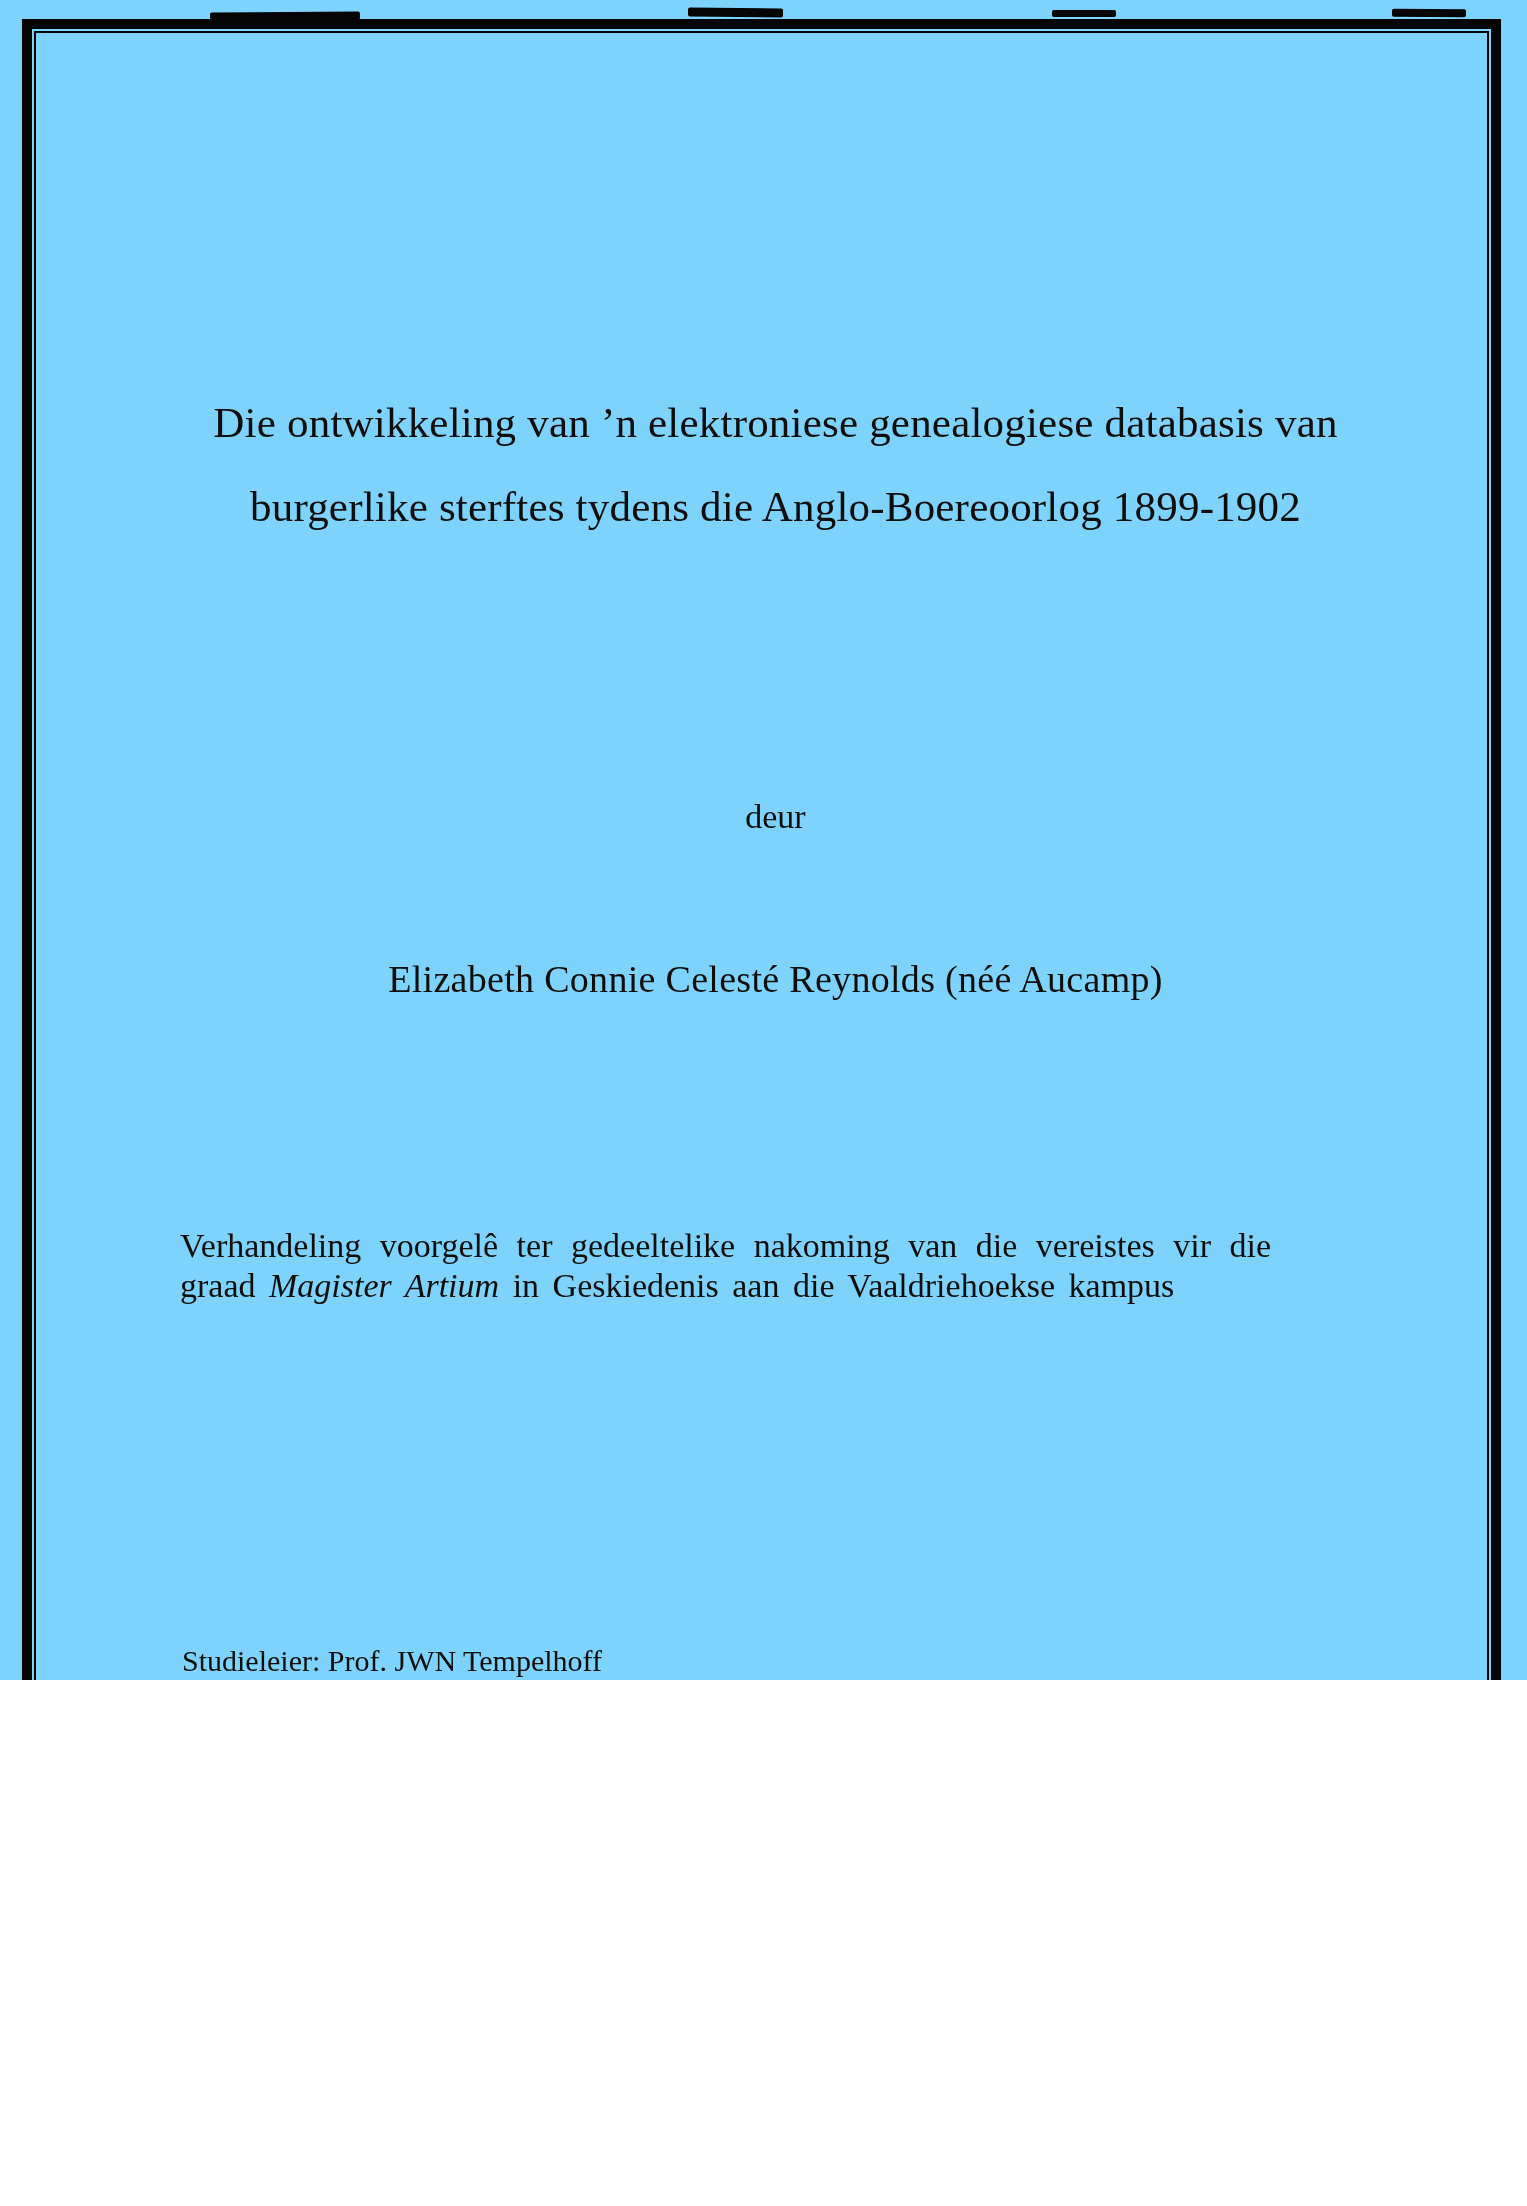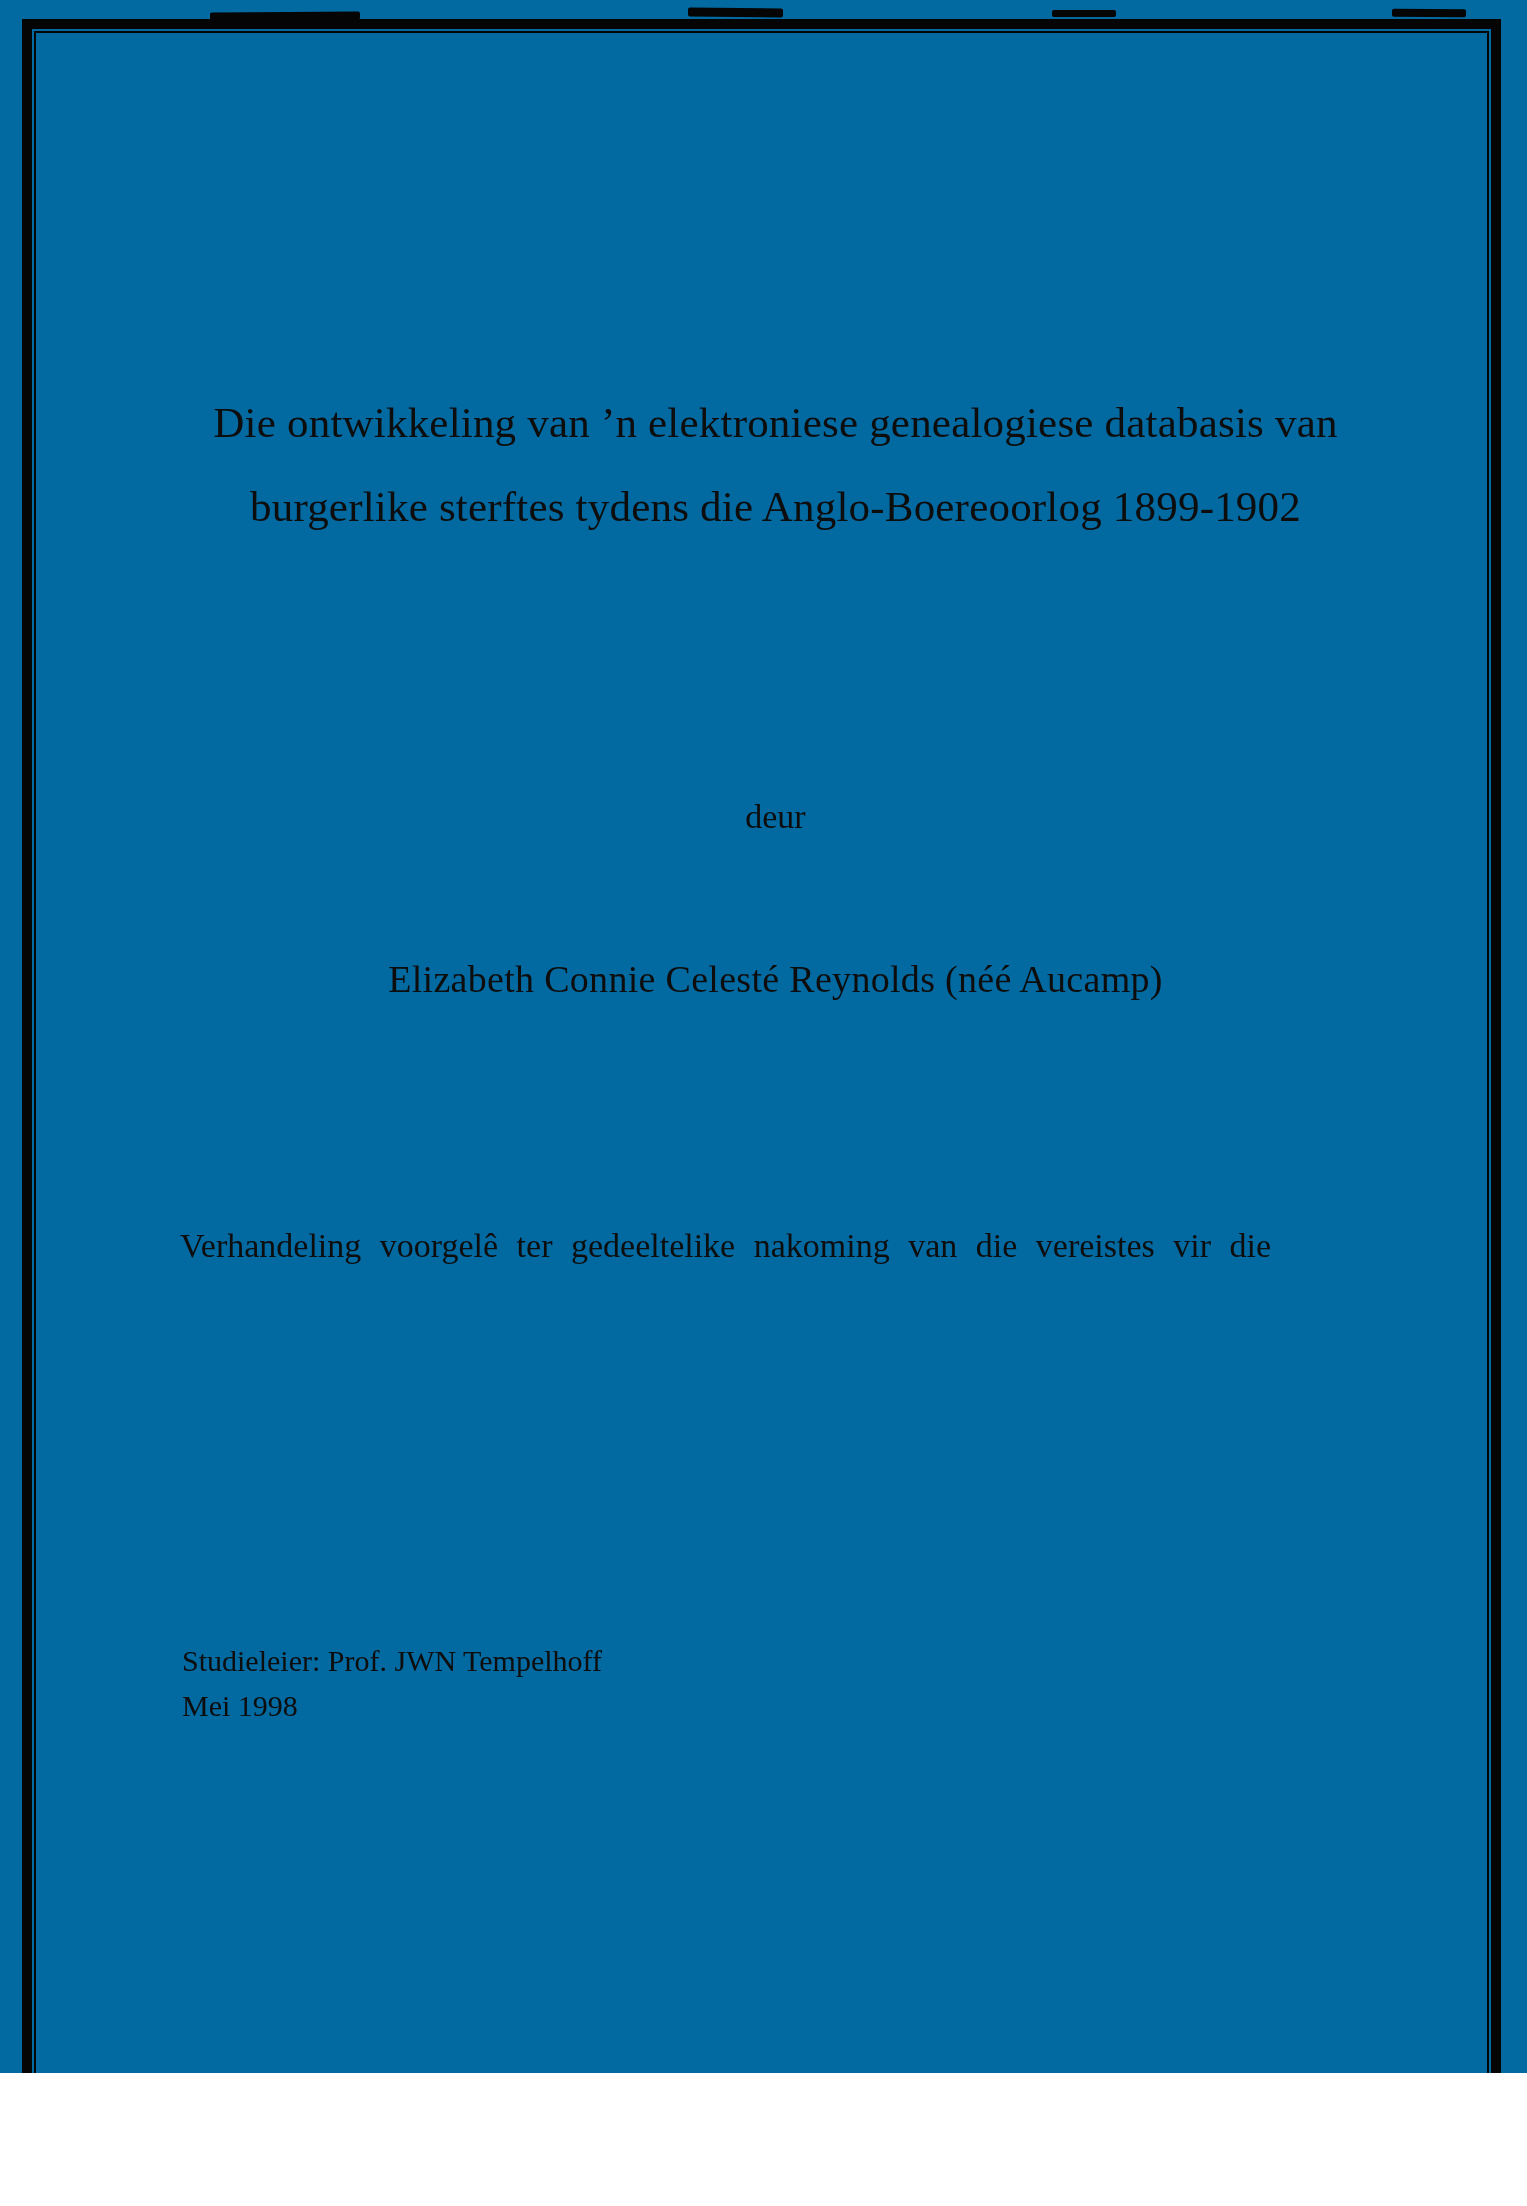--- a/index.html
+++ b/index.html
@@ -3,22 +3,22 @@
 <meta charset="utf-8">
 <style>
   html, body {
     margin: 0;
     padding: 0;
     background: #ffffff;
   }
   .canvas {
     position: relative;
     width: 1527px;
-    height: 2073px;
-    background: #0369a1;
+    height: 1680px;
+    background: #7dd3fc;
     color: #0d0d0d;
     font-family: "Liberation Serif", serif;
     overflow: hidden;
   }
   
   .frame-outer {
     position: absolute;
     left: 22px;
     top: 19px;
     width: 1479px;
@@ -129,20 +129,21 @@
     <div>Die ontwikkeling van ’n elektroniese genealogiese databasis van</div>
     <div>burgerlike sterftes tydens die Anglo-Boereoorlog 1899-1902</div>
   </div>
 
   <div class="centered byline">deur</div>
 
   <div class="centered author">Elizabeth Connie Celesté Reynolds (néé Aucamp)</div>
 
   <div class="description">
     <div class="desc-line1">Verhandeling voorgelê ter gedeeltelike nakoming van die vereistes vir die</div>
+    <div class="desc-line2"><span>graad </span><em>Magister Artium</em><span> in Geskiedenis aan die Vaaldriehoekse kampus</span></div>
   </div>
 
   <div class="supervisor-block">
     <div>Studieleier: Prof. JWN Tempelhoff</div>
     <div>Mei 1998</div>
   </div>
 
 
 </div>
 

